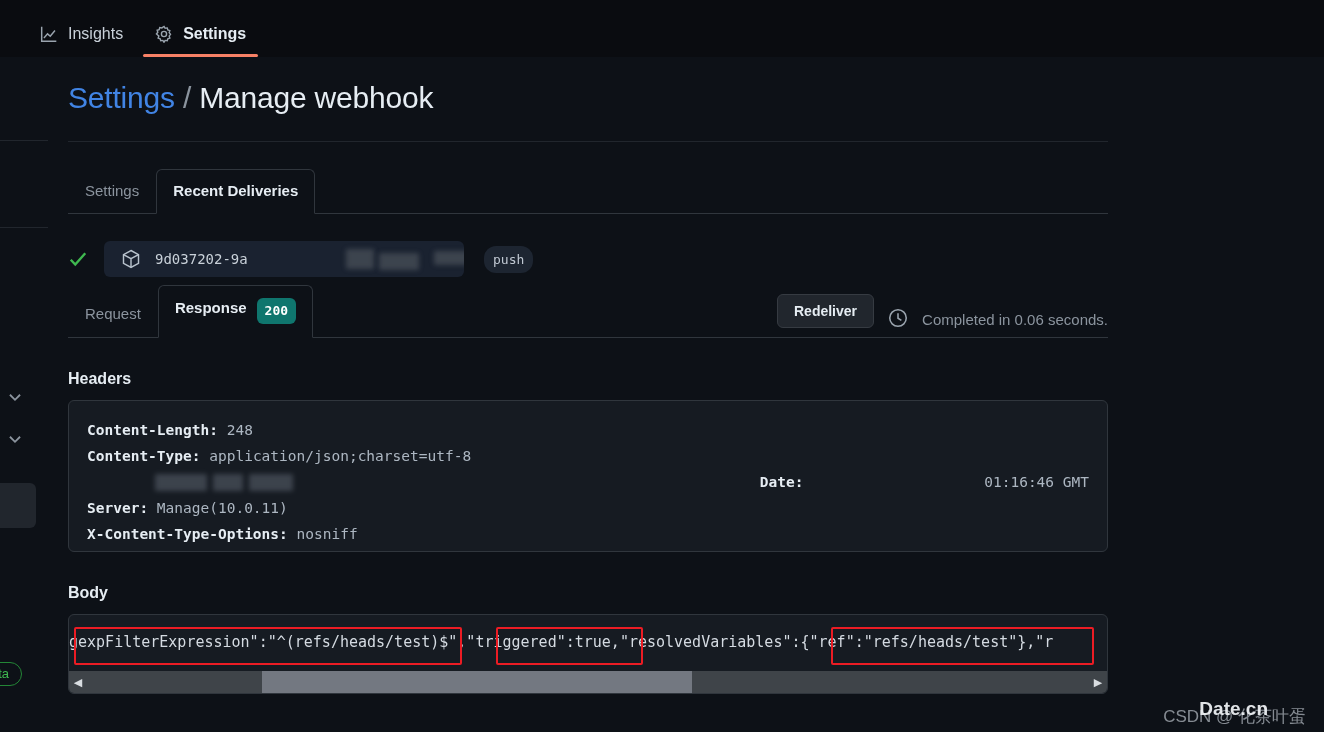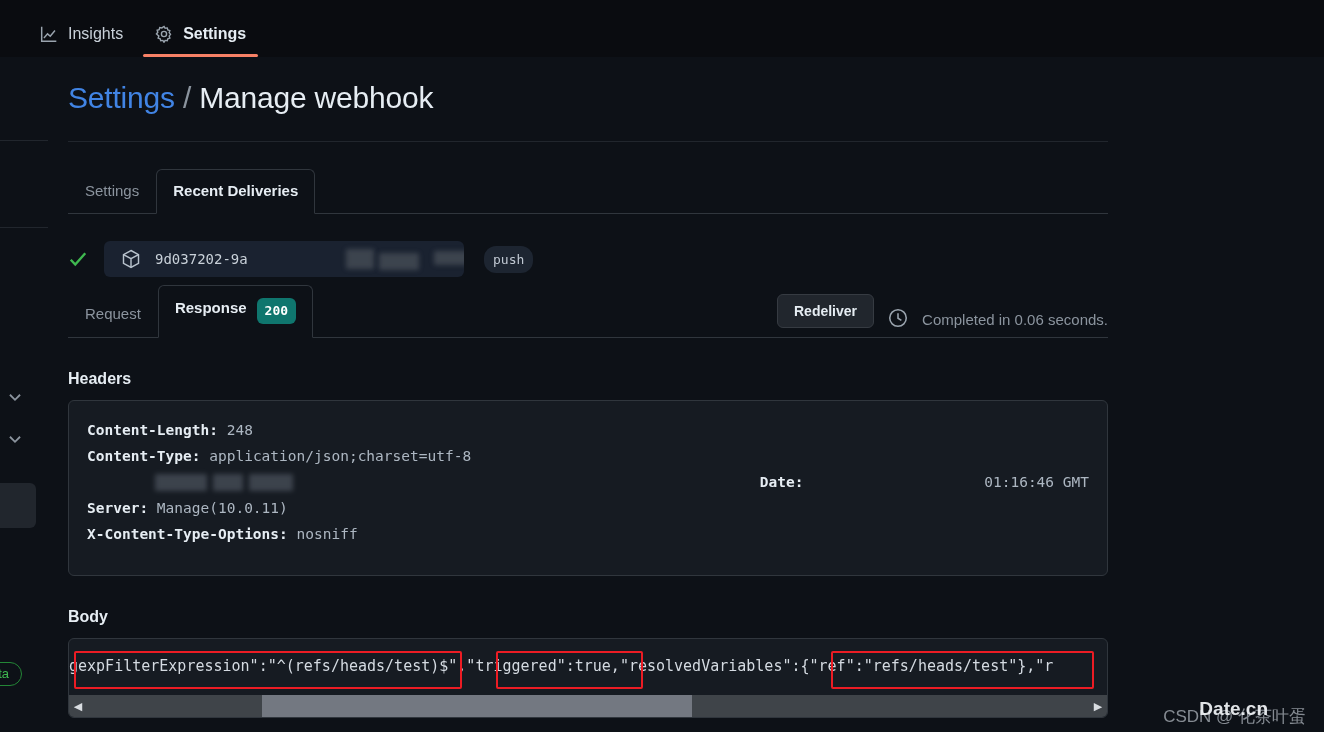--- a/index.html
+++ b/index.html
@@ -232,21 +232,21 @@
     position: relative;
   }
   .hdr-line {
     font-family: "DejaVu Sans Mono", monospace;
     font-size: 14.5px;
     line-height: 26px;
     color: #adb7c2;
     white-space: nowrap;
   }
   .hdr-key { color: #e6edf3; font-weight: bold; }
-  .headers-panel { height: 176px; }
+  .headers-panel { height: 152px; }
 
   
   .body-panel {
     background: #161b22;
     border: 1px solid #30363d;
     border-radius: 6px;
     height: 80px;
     position: relative;
     overflow: hidden;
   }

